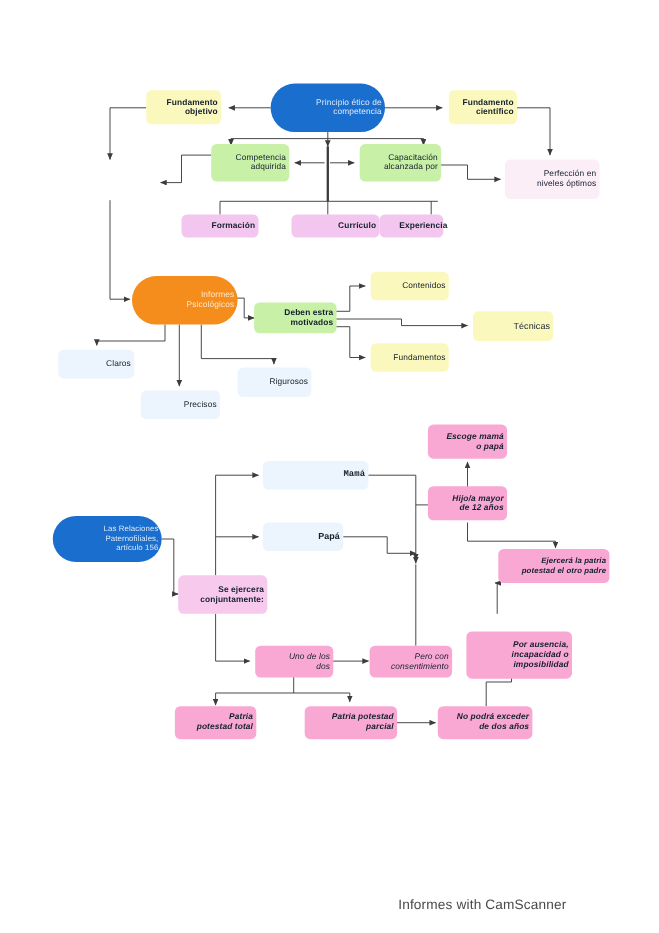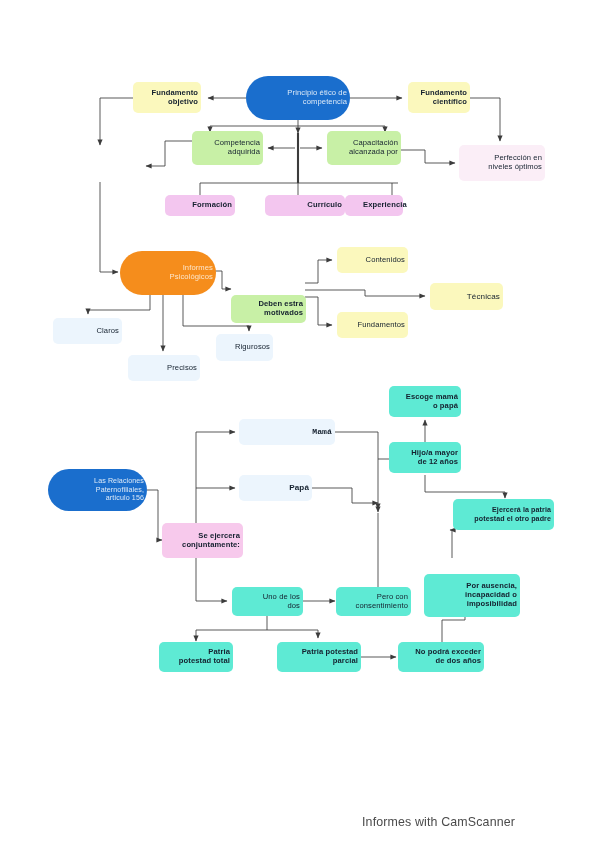--- a/index.html
+++ b/index.html
@@ -11,21 +11,21 @@
         justify-content:center;text-align:right;line-height:1.18;
         color:#14202e;letter-spacing:.1px;}
   .node span{display:block;width:100%;padding:0 3px;}
   
   .rect{border-radius:5px;box-shadow:0 0 0 .6px rgba(255,255,255,0) ;}
   .yellow{background:#fbf8bd;}
   .green{background:#c8f0a6;}
   .pink{background:#f3c6ef;}
   .lilac{background:#fbeef7;}
   .blueb{background:#ecf5fd;}
-  .blueb2{background:#5eead4;}
+  .blueb2{background:#f9a8d4;font-style:italic;}
   .pinkb{background:#f7c9ec;}
   .ell-blue{background:#1a6ecd;color:#ddeaf8;border-radius:22px;}
   .ell-orange{background:#f58d1c;color:#fde6cb;border-radius:24px;}
   .f7{font-size:7.1px;}
   .f75{font-size:7.6px;}
   .f8{font-size:8.1px;}
   .bold{font-weight:bold;}
   #watermark{position:absolute;left:362px;top:815px;font-size:12.4px;color:#4a4a4a;
              letter-spacing:.15px;font-family:"Liberation Sans","DejaVu Sans",sans-serif;}
 </style>
@@ -163,21 +163,21 @@
 
   <div class="node rect pink f75 bold" style="left:345px;top:195px;width:58px;height:21px;padding-left:18px;">
     <span>Experiencia</span>
   </div>
 
   <div class="node ell-orange f75" style="left:120px;top:251px;width:96px;height:44px;">
     <span style="white-space:pre-line">Informes
 Psicológicos</span>
   </div>
 
-  <div class="node rect green f75 bold" style="left:231px;top:275px;width:75px;height:28px;margin-top:20px;">
+  <div class="node rect green f75 bold" style="left:231px;top:275px;width:75px;height:28px;">
     <span style="white-space:pre-line">Deben estra
 motivados</span>
   </div>
 
   <div class="node rect yellow f75" style="left:337px;top:247px;width:71px;height:26px;">
     <span>Contenidos</span>
   </div>
 
   <div class="node rect yellow f8" style="left:430px;top:283px;width:73px;height:27px;">
     <span>Técnicas</span>
@@ -188,21 +188,21 @@
   </div>
 
   <div class="node rect blueb f75" style="left:53px;top:318px;width:69px;height:26px;">
     <span>Claros</span>
   </div>
 
   <div class="node rect blueb f75" style="left:128px;top:355px;width:72px;height:26px;">
     <span>Precisos</span>
   </div>
 
-  <div class="node rect blueb f75" style="left:216px;top:334px;width:57px;height:27px;">
+  <div class="node rect blueb f75" style="left:216px;top:334px;width:67px;height:27px;">
     <span>Rigurosos</span>
   </div>
 
   <div class="node ell-blue f7" style="left:48px;top:469px;width:99px;height:42px;">
     <span style="white-space:pre-line">Las Relaciones
 Paternofiliales,
 artículo 156</span>
   </div>
 
   <div class="node rect pinkb f75 bold" style="left:162px;top:523px;width:81px;height:35px;">

